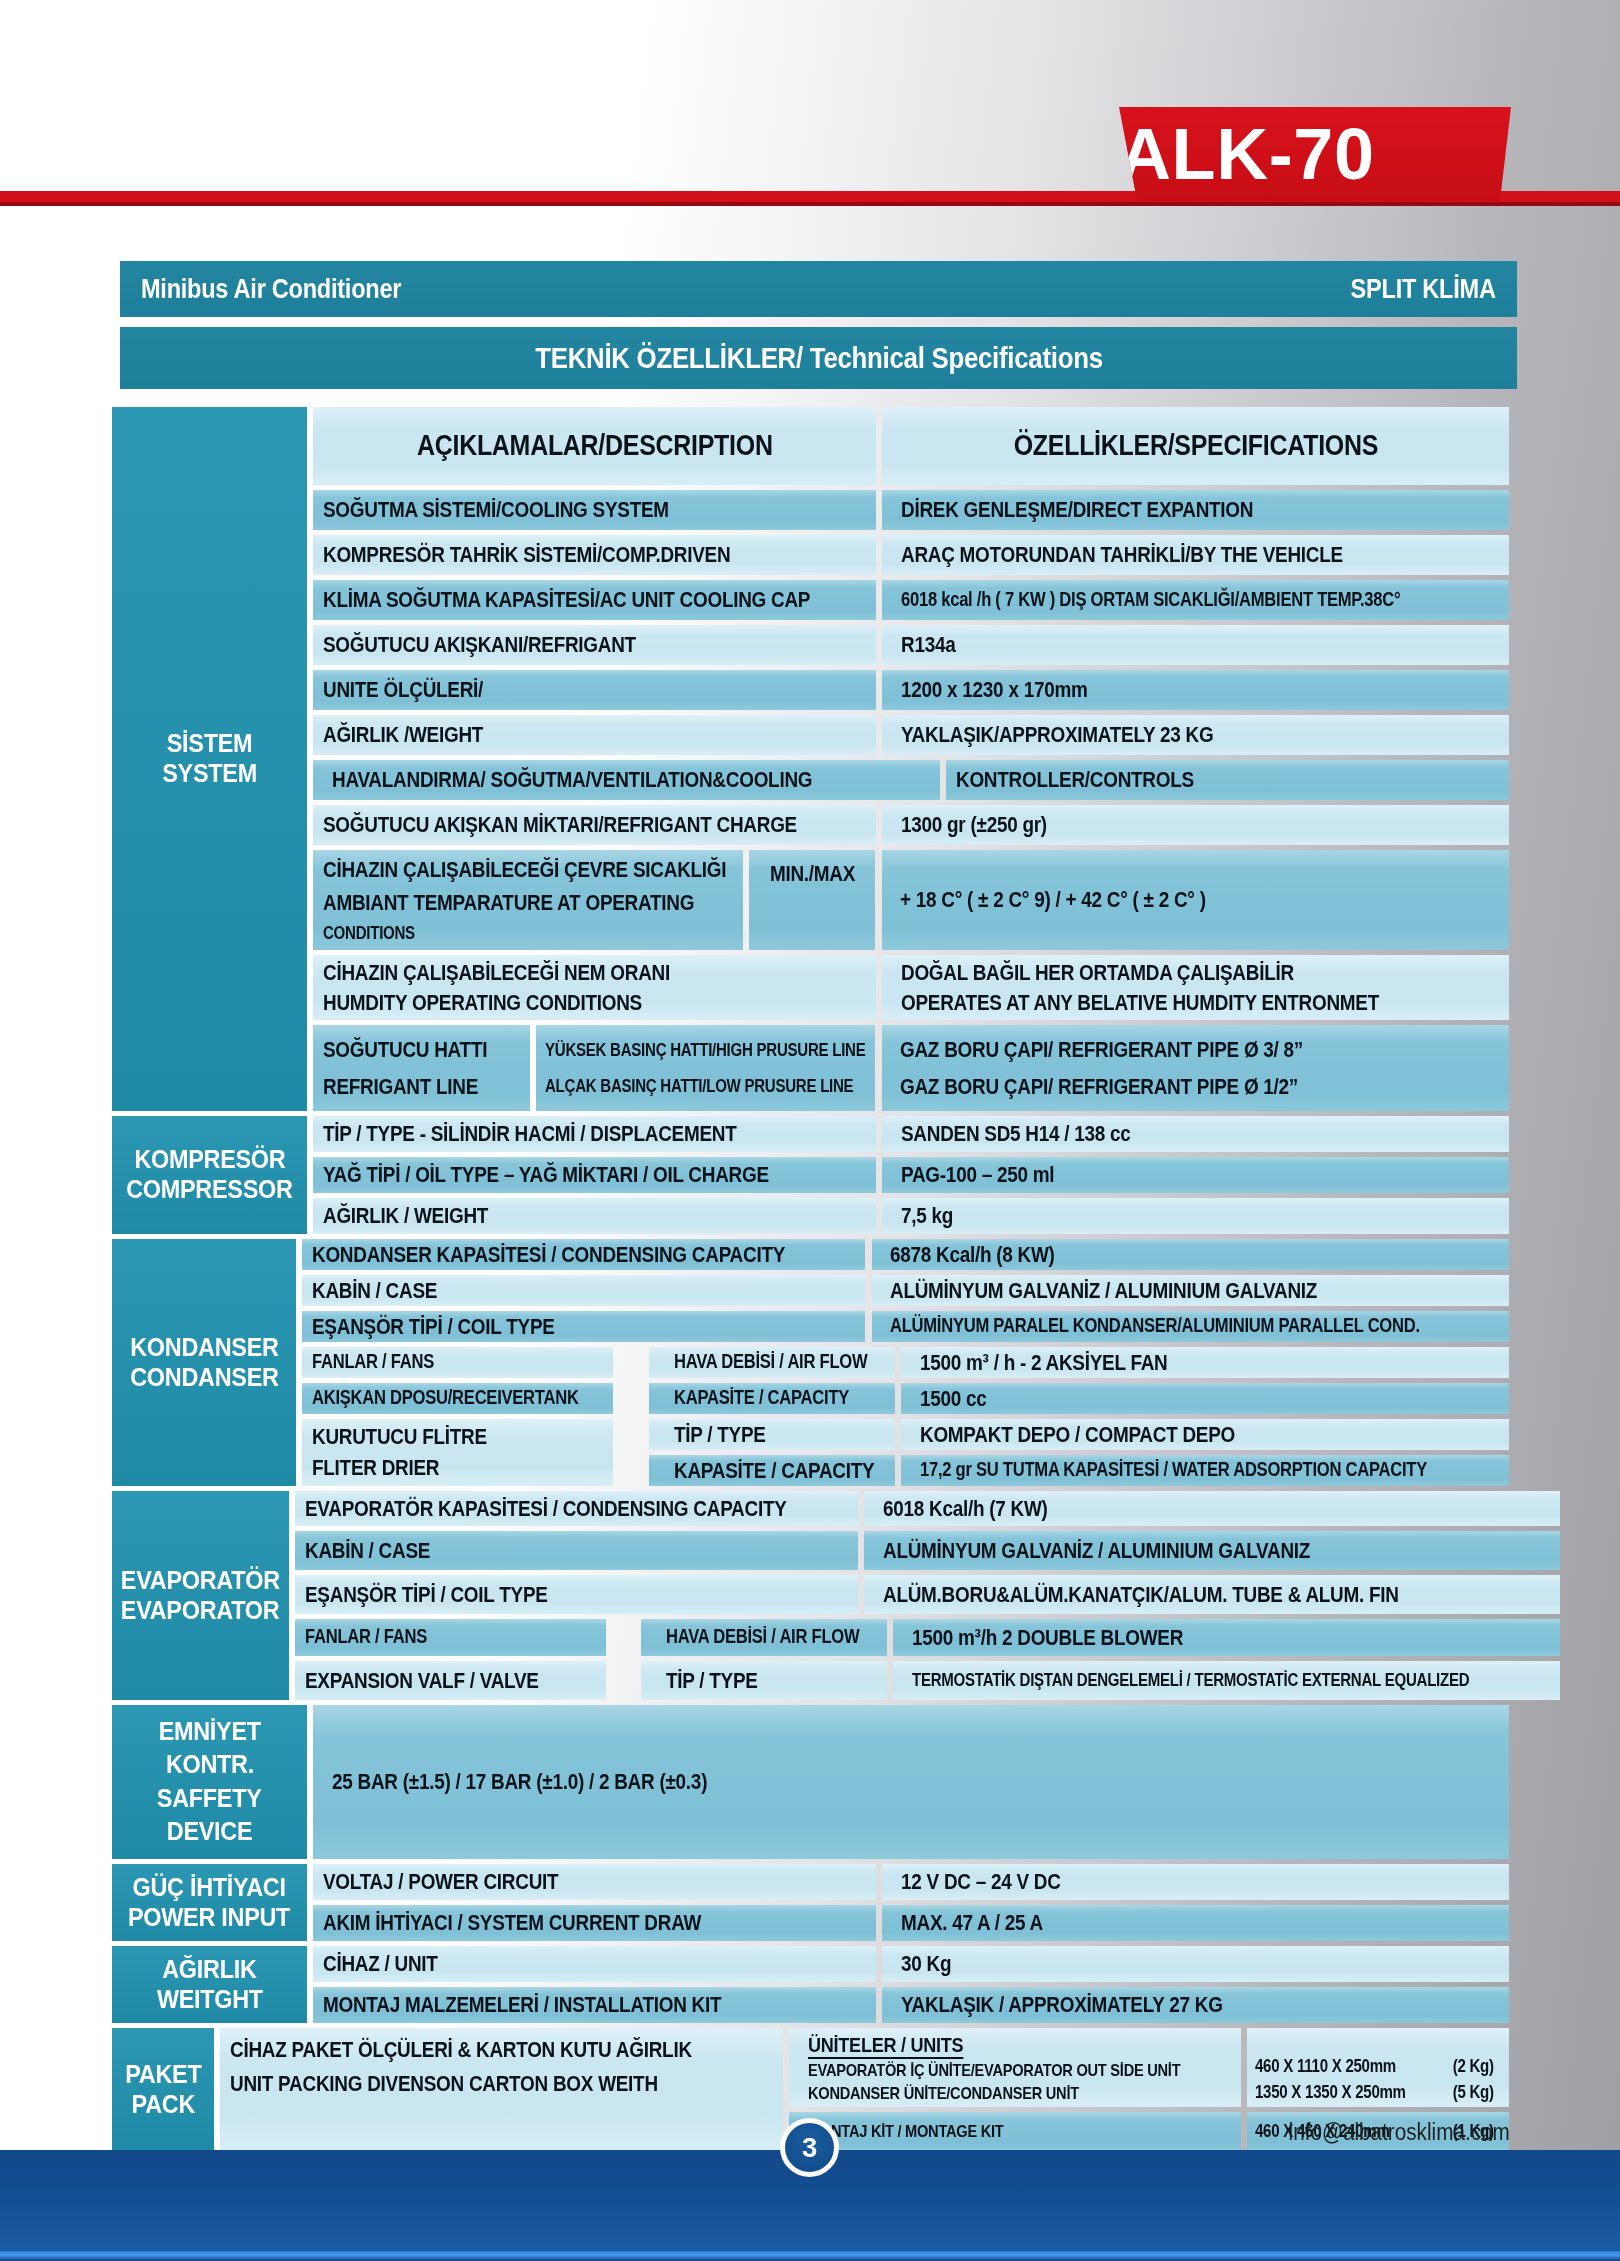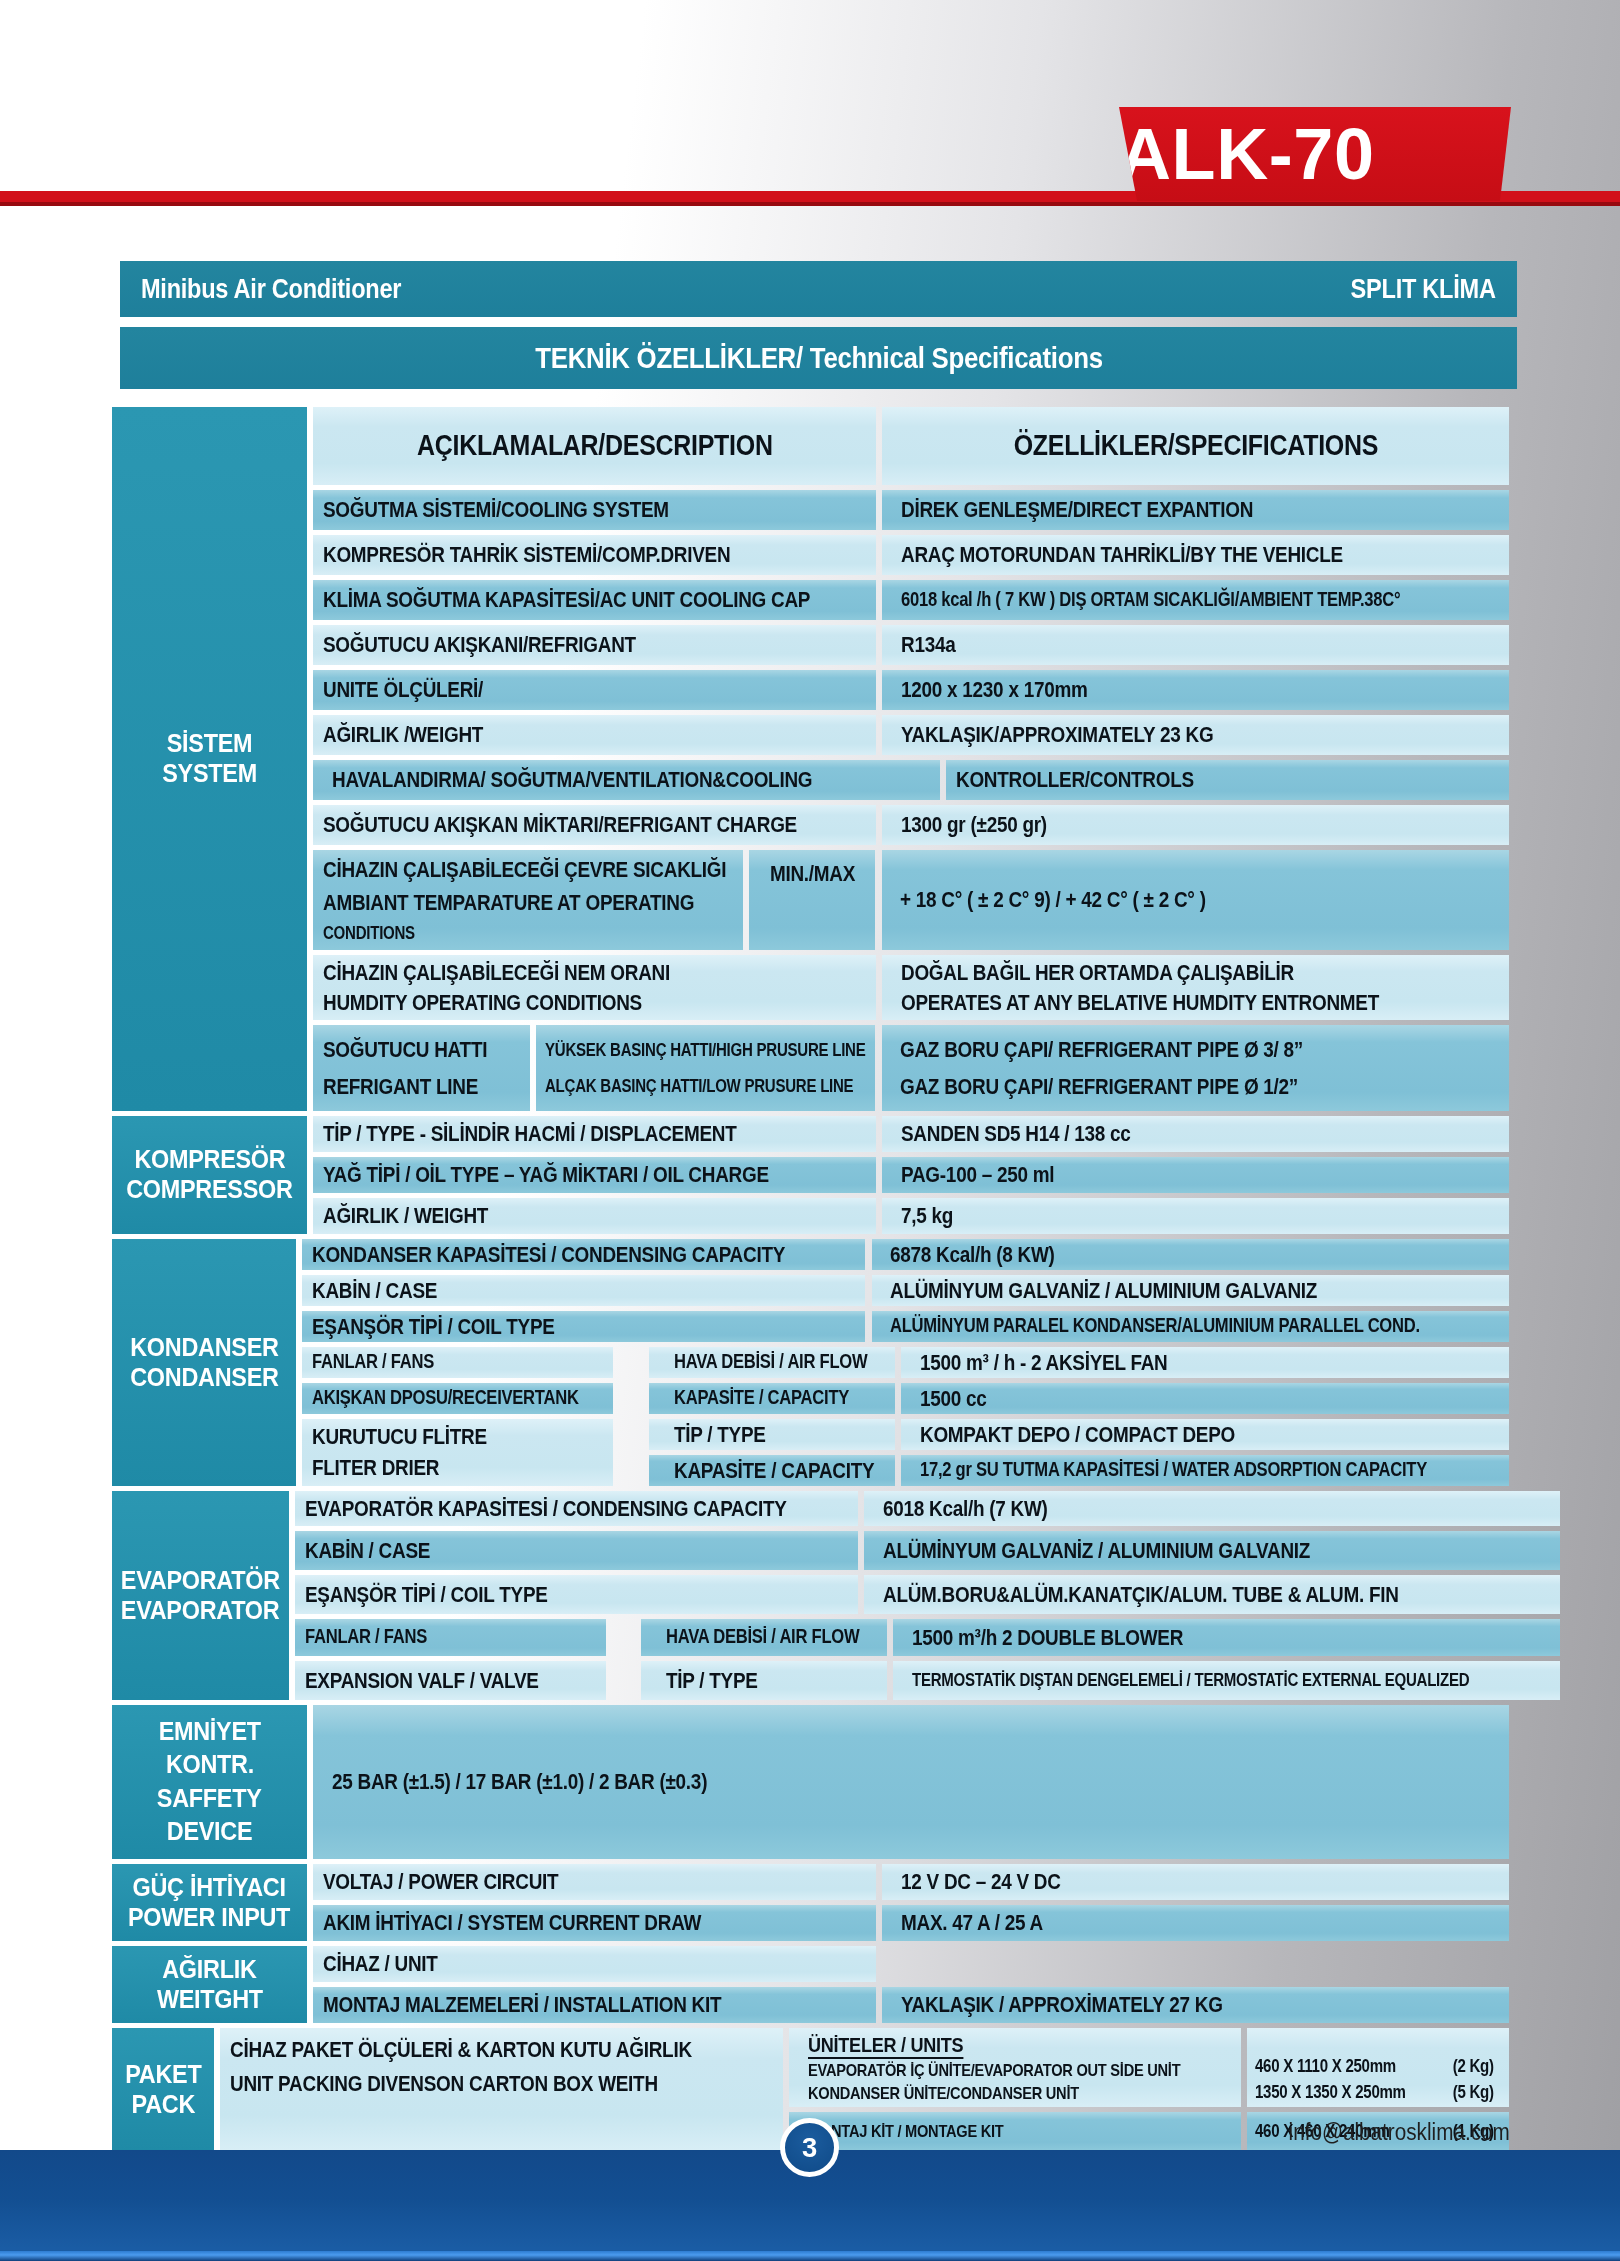--- a/index.html
+++ b/index.html
@@ -423,20 +423,23 @@
     <div class="sec">
       <div class="side">
         <span class="t">AĞIRLIK</span>
         <span class="t">WEITGHT</span>
       </div>
       <div class="rows">
         <div class="row">
           <div class="cell lt desc h58">
               <span class="t">CİHAZ / UNIT</span>
             </div>
+          <div class="cell lt spec h58">
+              <span class="t">30 Kg</span>
+            </div>
         </div>
         <div class="row">
           <div class="cell dk desc h58">
               <span class="t">MONTAJ MALZEMELERİ / INSTALLATION KIT</span>
             </div>
           <div class="cell dk spec h58">
               <span class="t">YAKLAŞIK / APPROXİMATELY 27 KG</span>
             </div>
         </div>
       </div>

